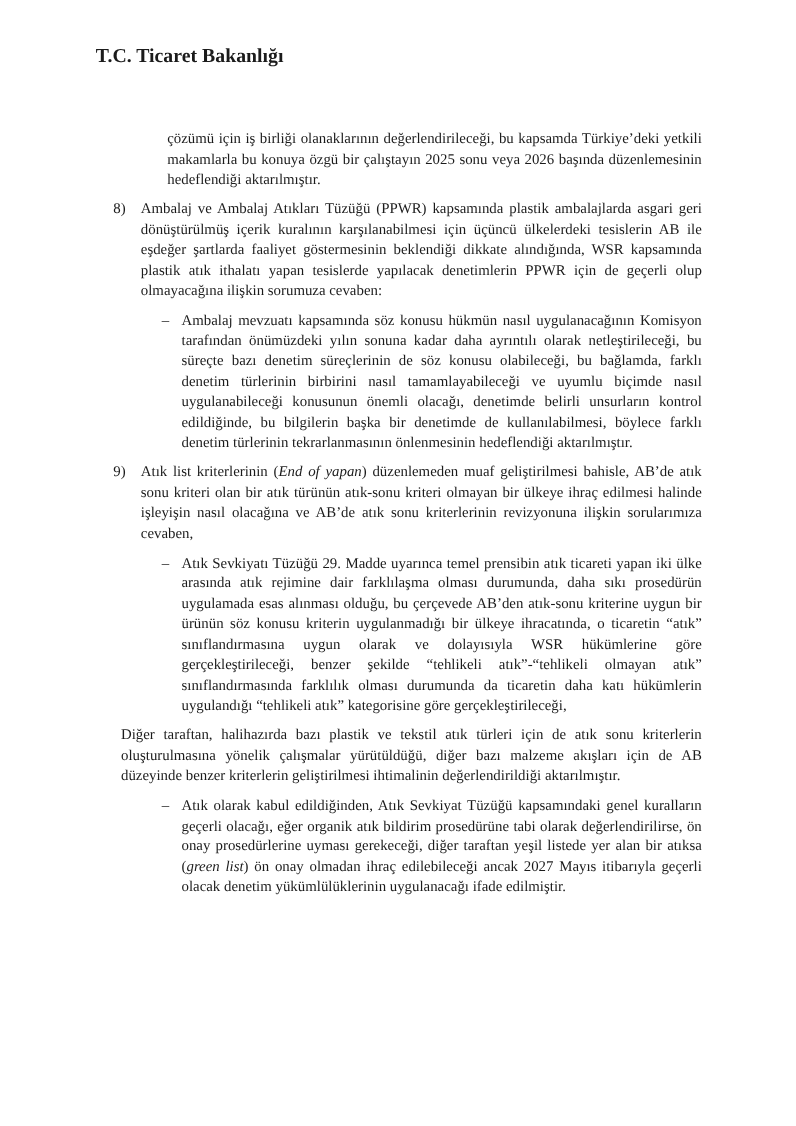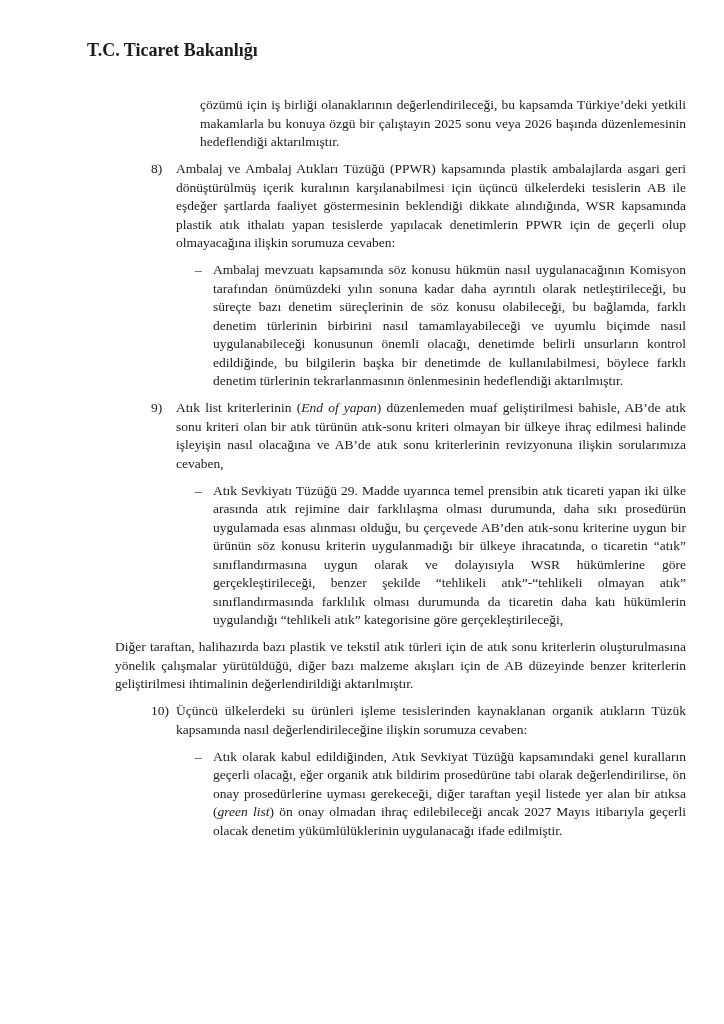--- a/index.html
+++ b/index.html
@@ -22,39 +22,38 @@
     left: 87px;
     top: 40px;
     font-weight: bold;
     font-size: 18px;
     line-height: 20px;
     white-space: nowrap;
   }
   .content {
     position: absolute;
     left: 0;
-    top: 96px;
+    top: 117px;
     width: 638px;
-    padding-left: 48px;
   }
   .block {
     font-size: 13.5px;
     line-height: 18.5px;
     text-align: justify;
     margin: 0 0 8.5px 0;
     display: flex;
   }
   .block .marker { flex: 0 0 auto; }
   .block .btext  { flex: 1 1 auto; text-align: justify; }
   .continuation { margin-left: 152px; }
   .numbered     { margin-left: 103px; }
   .numbered .marker { width: 25px; }
   .bullet       { margin-left: 147px; }
   .bullet .marker   { width: 18px; }
-  .indented     { margin-left: 67px; align-items: center; }
+  .indented     { margin-left: 110px; align-items: center; }
 </style>
 </head>
 <body>
 
 <div class="page">
   <div class="letterhead">
     <div>T.C. Ticaret Bakanlığı</div>
   </div>
   <div class="content">
       <div class="block continuation">
@@ -72,22 +71,18 @@
         <span class="marker">9)</span>
         <span class="btext"><span>Atık list kriterlerinin (</span><i>End of yapan</i><span>) düzenlemeden muaf geliştirilmesi bahisle, AB’de atık sonu kriteri olan bir atık türünün atık-sonu kriteri olmayan bir ülkeye ihraç edilmesi halinde işleyişin nasıl olacağına ve AB’de atık sonu kriterlerinin revizyonuna ilişkin sorularımıza cevaben,</span></span>
       </div>
       <div class="block bullet">
         <span class="marker">–</span>
         <span class="btext"><span>Atık Sevkiyatı Tüzüğü 29. Madde uyarınca temel prensibin atık ticareti yapan iki ülke arasında atık rejimine dair farklılaşma olması durumunda, daha sıkı prosedürün uygulamada esas alınması olduğu, bu çerçevede AB’den atık-sonu kriterine uygun bir ürünün söz konusu kriterin uygulanmadığı bir ülkeye ihracatında, o ticaretin “atık” sınıflandırmasına uygun olarak ve dolayısıyla WSR hükümlerine göre gerçekleştirileceği, benzer şekilde “tehlikeli atık”-“tehlikeli olmayan atık” sınıflandırmasında farklılık olması durumunda da ticaretin daha katı hükümlerin uygulandığı “tehlikeli atık” kategorisine göre gerçekleştirileceği,</span></span>
       </div>
       <div class="block indented">
         <span class="btext"><span>Diğer taraftan, halihazırda bazı plastik ve tekstil atık türleri için de atık sonu kriterlerin oluşturulmasına yönelik çalışmalar yürütüldüğü, diğer bazı malzeme akışları için de AB düzeyinde benzer kriterlerin geliştirilmesi ihtimalinin değerlendirildiği aktarılmıştır.</span></span>
       </div>
-      <div class="block numbered">
-        <span class="marker">10)</span>
-        <span class="btext"><span>Üçüncü ülkelerdeki su ürünleri işleme tesislerinden kaynaklanan organik atıkların Tüzük kapsamında nasıl değerlendirileceğine ilişkin sorumuza cevaben:</span></span>
-      </div>
       <div class="block bullet">
         <span class="marker">–</span>
         <span class="btext"><span>Atık olarak kabul edildiğinden, Atık Sevkiyat Tüzüğü kapsamındaki genel kuralların geçerli olacağı, eğer organik atık bildirim prosedürüne tabi olarak değerlendirilirse, ön onay prosedürlerine uyması gerekeceği, diğer taraftan yeşil listede yer alan bir atıksa (</span><i>green list</i><span>) ön onay olmadan ihraç edilebileceği ancak 2027 Mayıs itibarıyla geçerli olacak denetim yükümlülüklerinin uygulanacağı ifade edilmiştir.</span></span>
       </div>
     </div>
 </div>
 
 </body></html>

